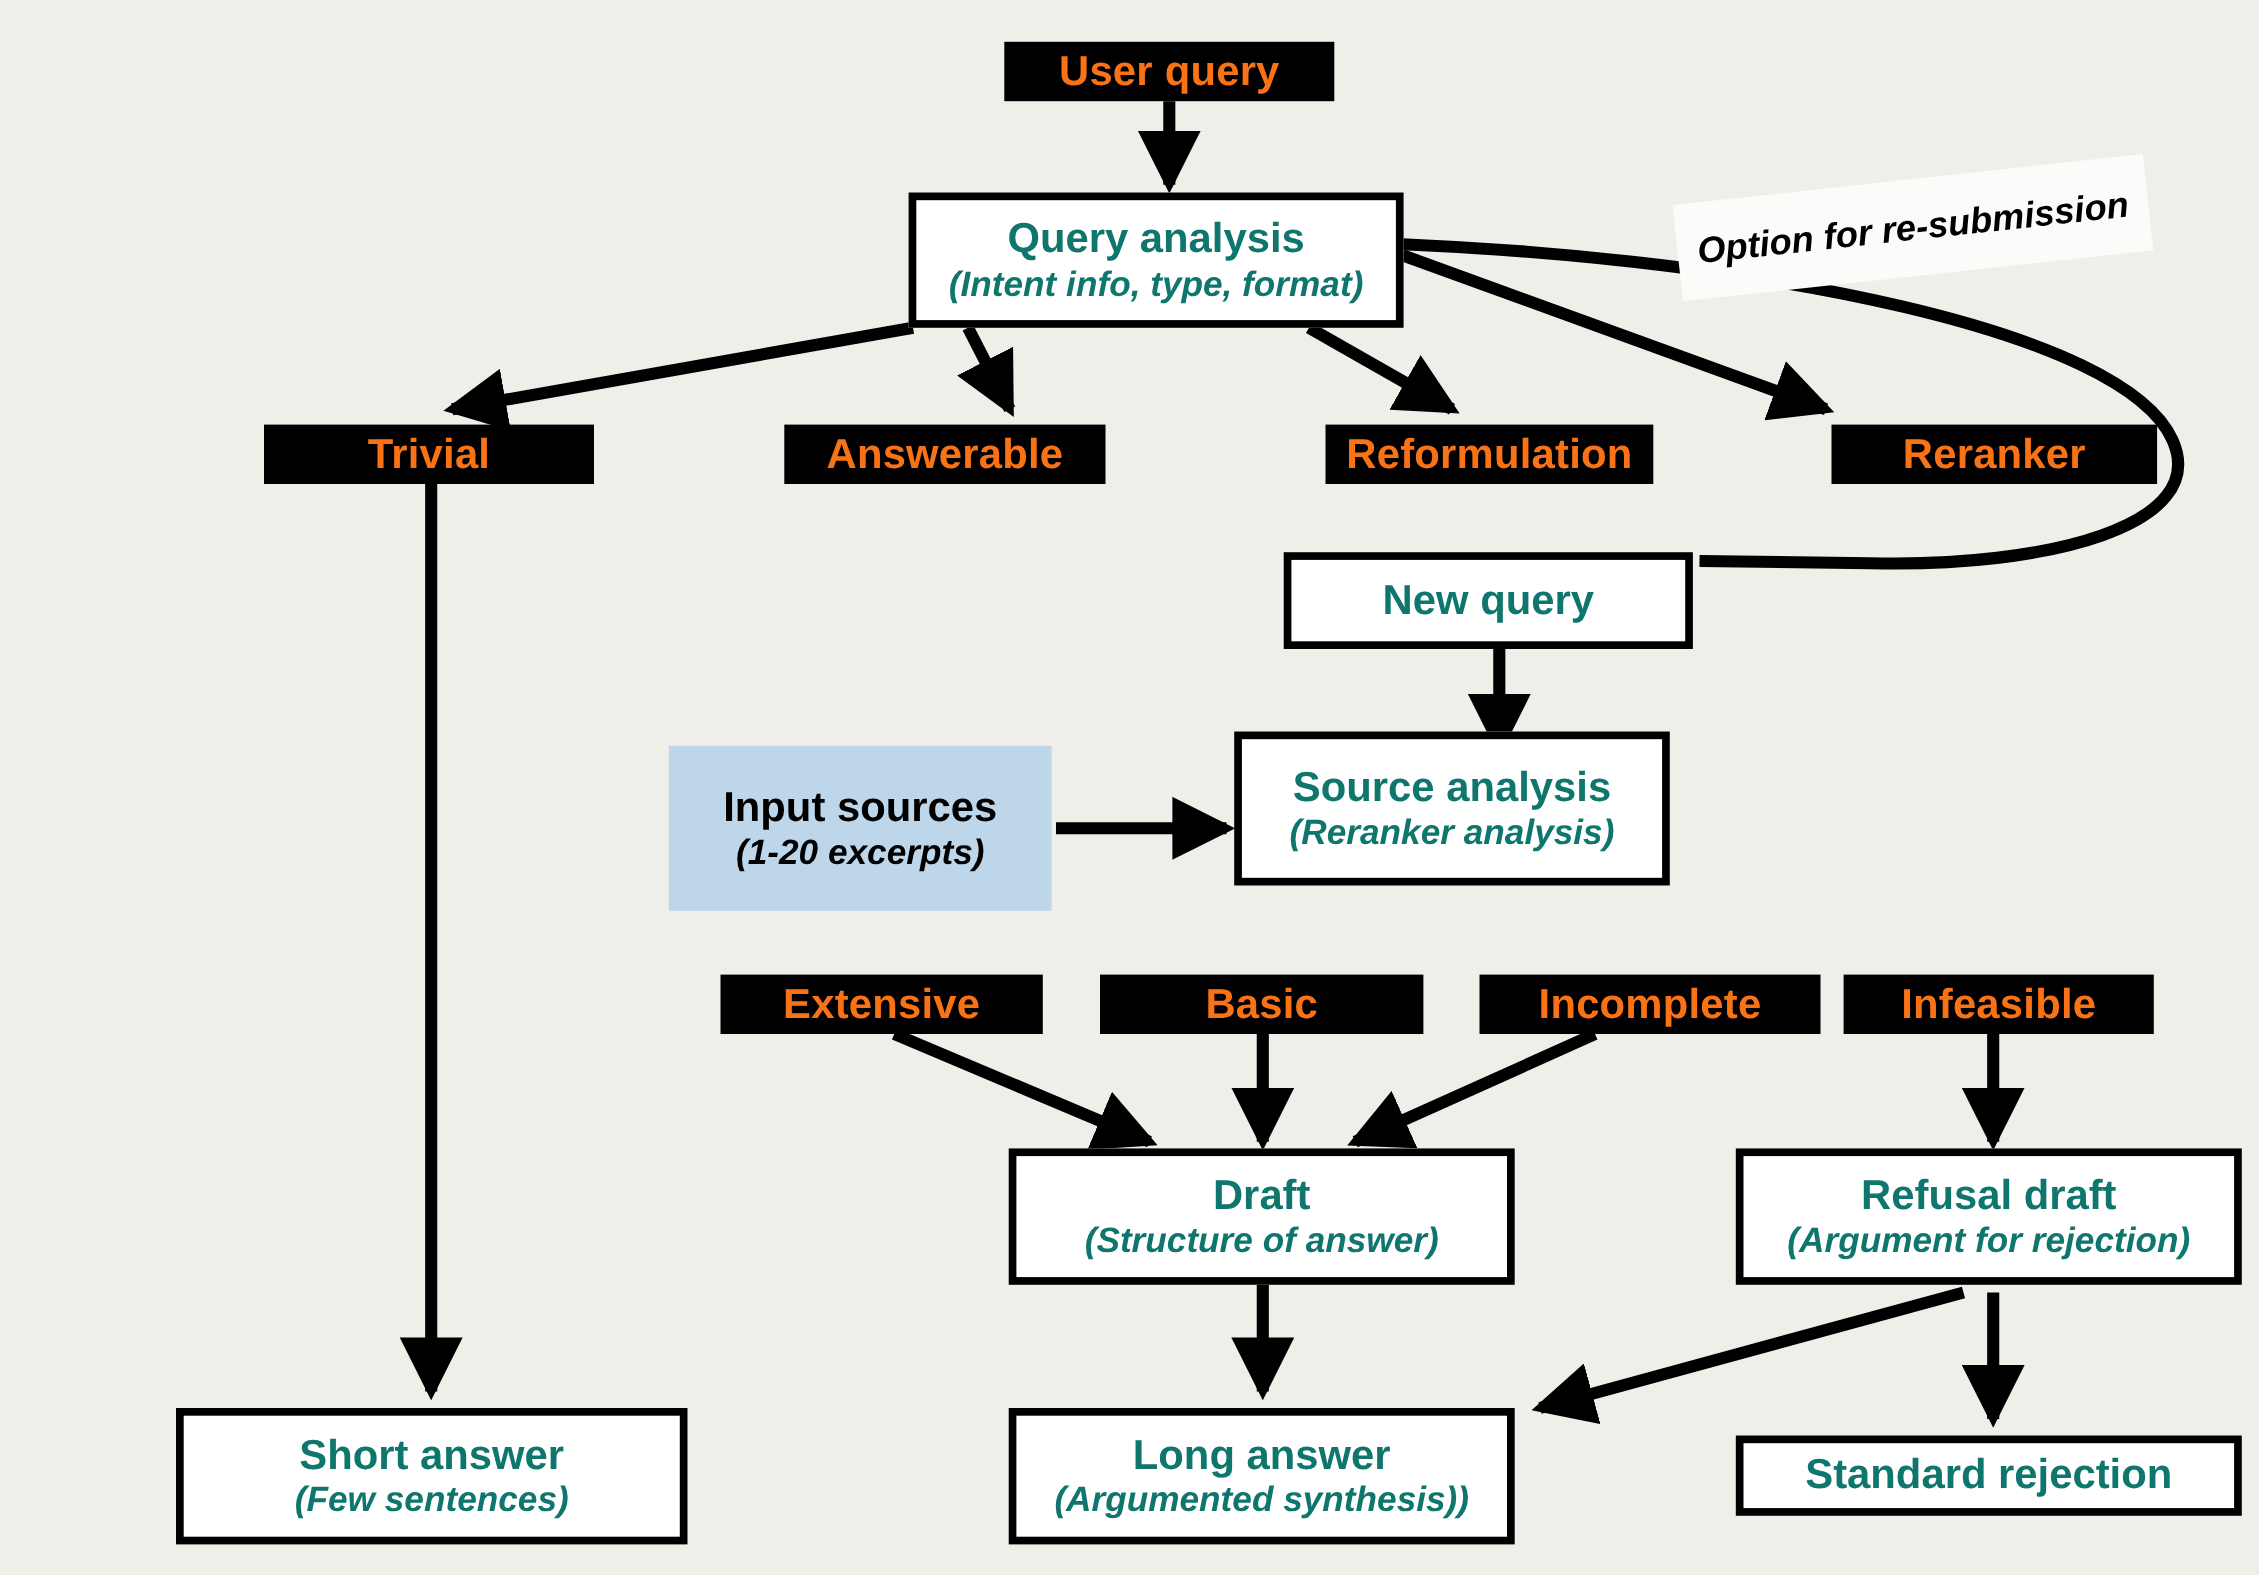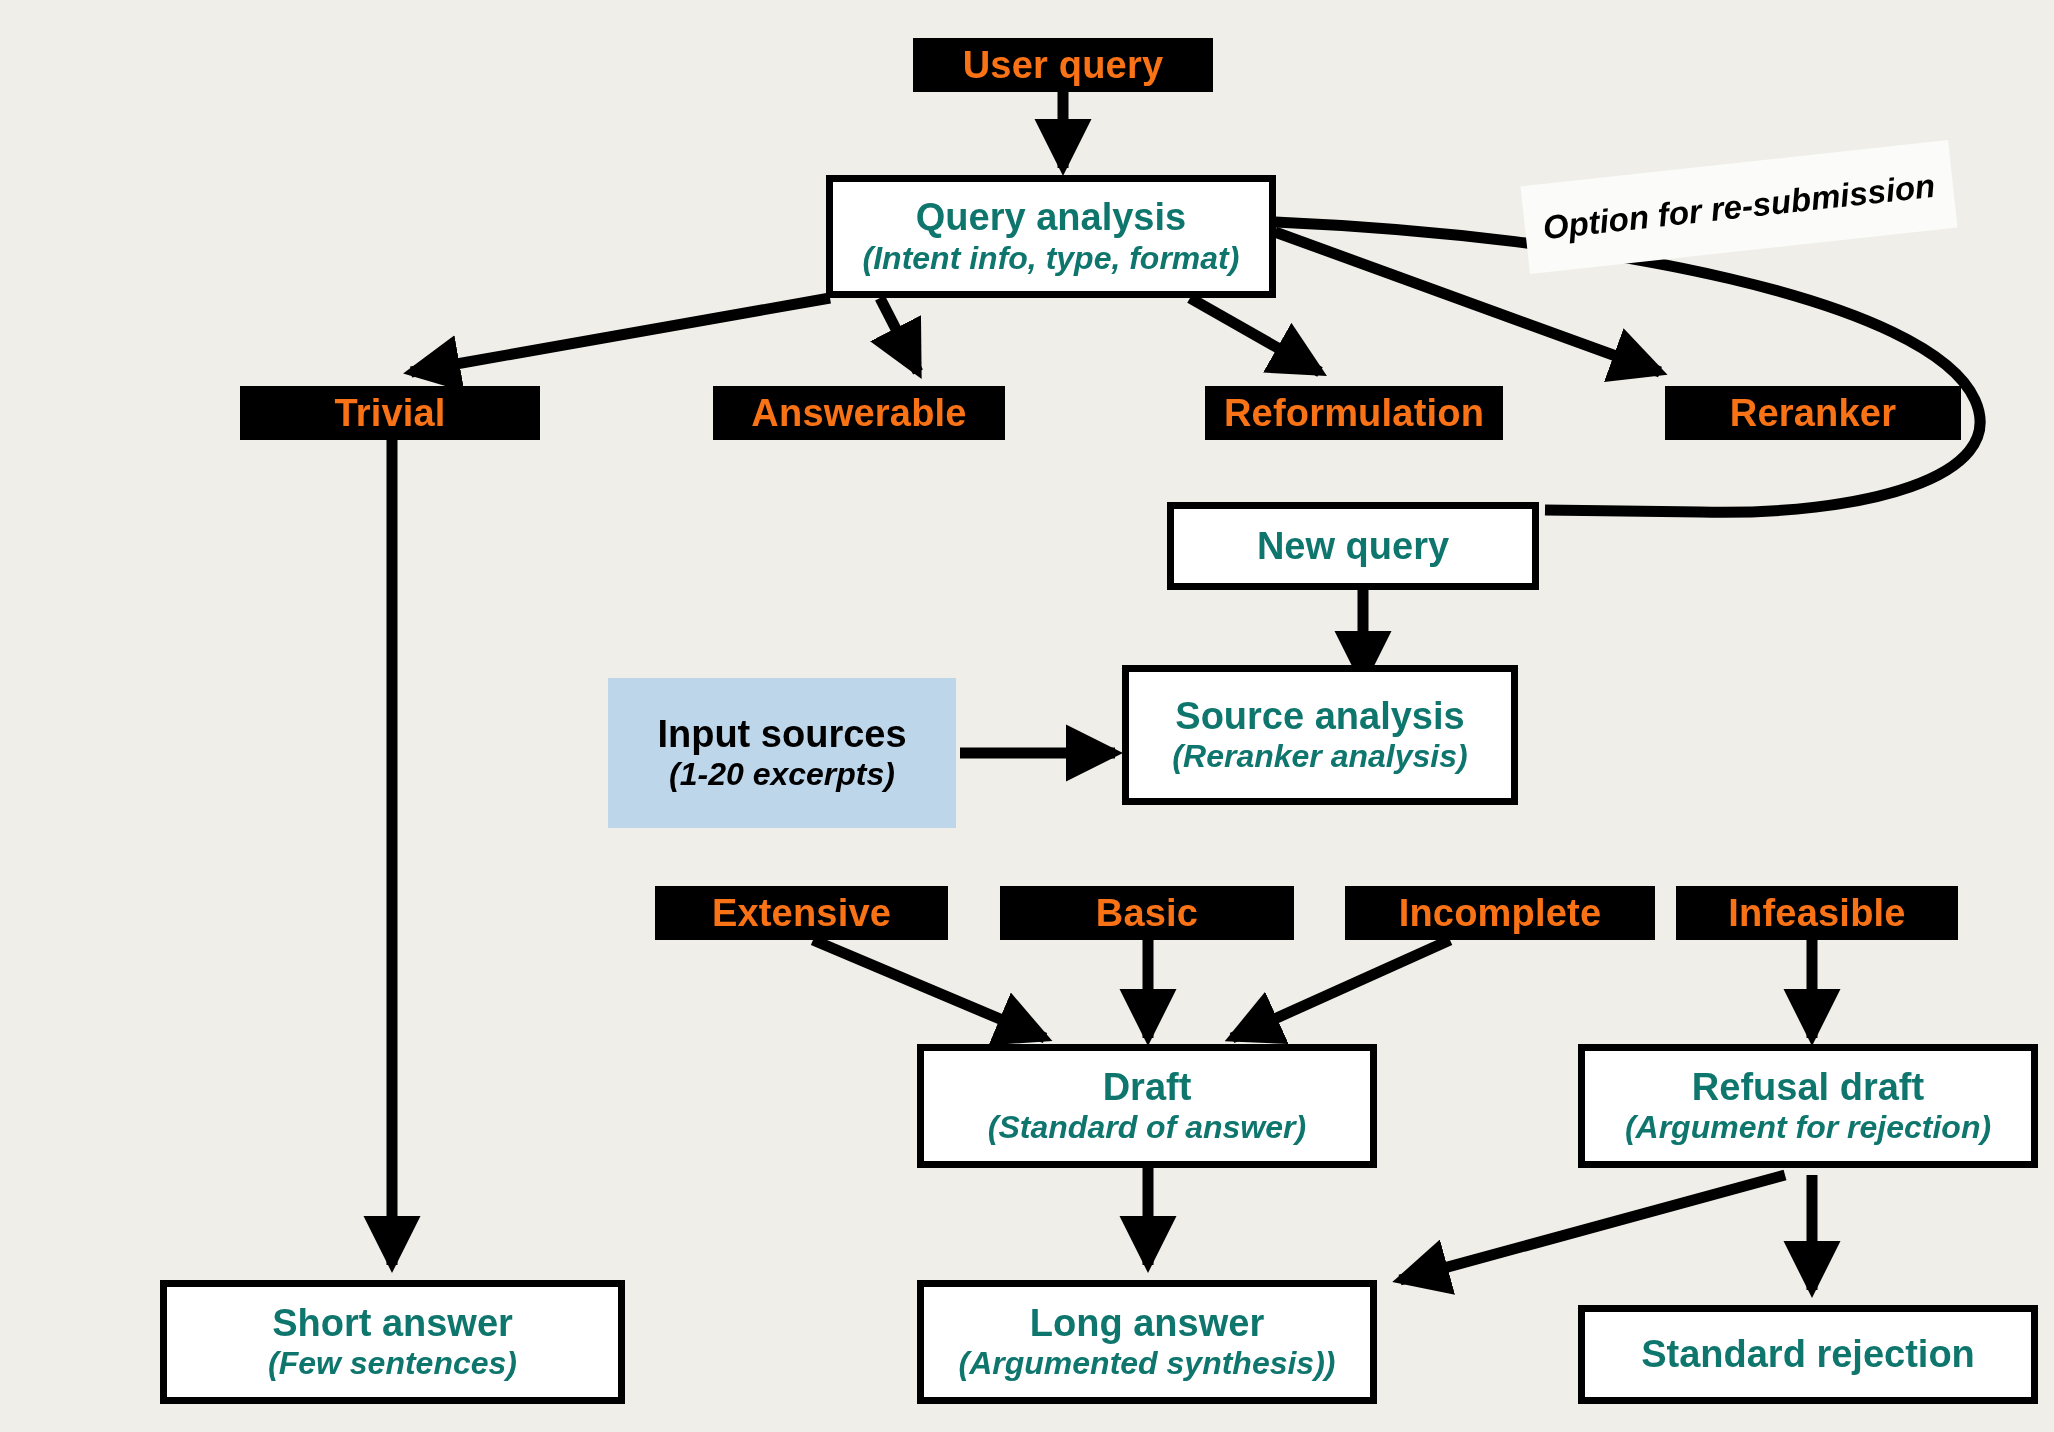--- a/index.html
+++ b/index.html
@@ -177,35 +177,35 @@
   <div class="node tag" style="left:1345px; top:886px; width:310px; height:54px; font-size:38px;">
     <span class="title">Incomplete</span>
   </div>
 
   <div class="node tag" style="left:1676px; top:886px; width:282px; height:54px; font-size:38px;">
     <span class="title">Infeasible</span>
   </div>
 
   <div class="node boxed" style="left:917px; top:1044px; width:460px; height:124px;">
     <span class="title" style="font-size:38px;">Draft</span>
-    <span class="sub" style="font-size:32px;">(Standard of answer)</span>
+    <span class="sub" style="font-size:32px;">(Structure of answer)</span>
   </div>
 
   <div class="node boxed" style="left:1578px; top:1044px; width:460px; height:124px;">
     <span class="title" style="font-size:38px;">Refusal draft</span>
     <span class="sub" style="font-size:32px;">(Argument for rejection)</span>
   </div>
 
   <div class="node boxed" style="left:160px; top:1280px; width:465px; height:124px;">
     <span class="title" style="font-size:38px;">Short answer</span>
     <span class="sub" style="font-size:32px;">(Few sentences)</span>
   </div>
 
   <div class="node boxed" style="left:917px; top:1280px; width:460px; height:124px;">
     <span class="title" style="font-size:38px;">Long answer</span>
     <span class="sub" style="font-size:32px;">(Argumented synthesis))</span>
   </div>
 
-  <div class="node boxed" style="left:1578px; top:1305px; width:460px; height:99px;">
+  <div class="node boxed" style="left:1578px; top:1305px; width:460px; height:73px;">
     <span class="title" style="font-size:38px;">Standard rejection</span>
   </div>
 
 </div>
 
 </body></html>

